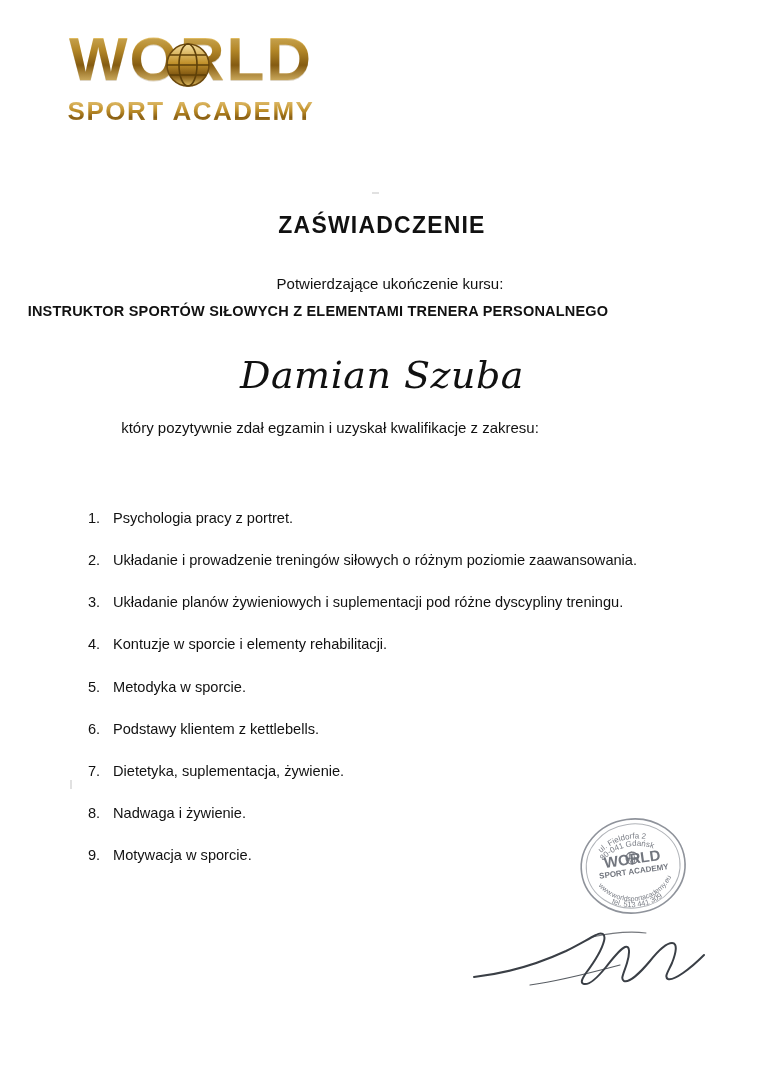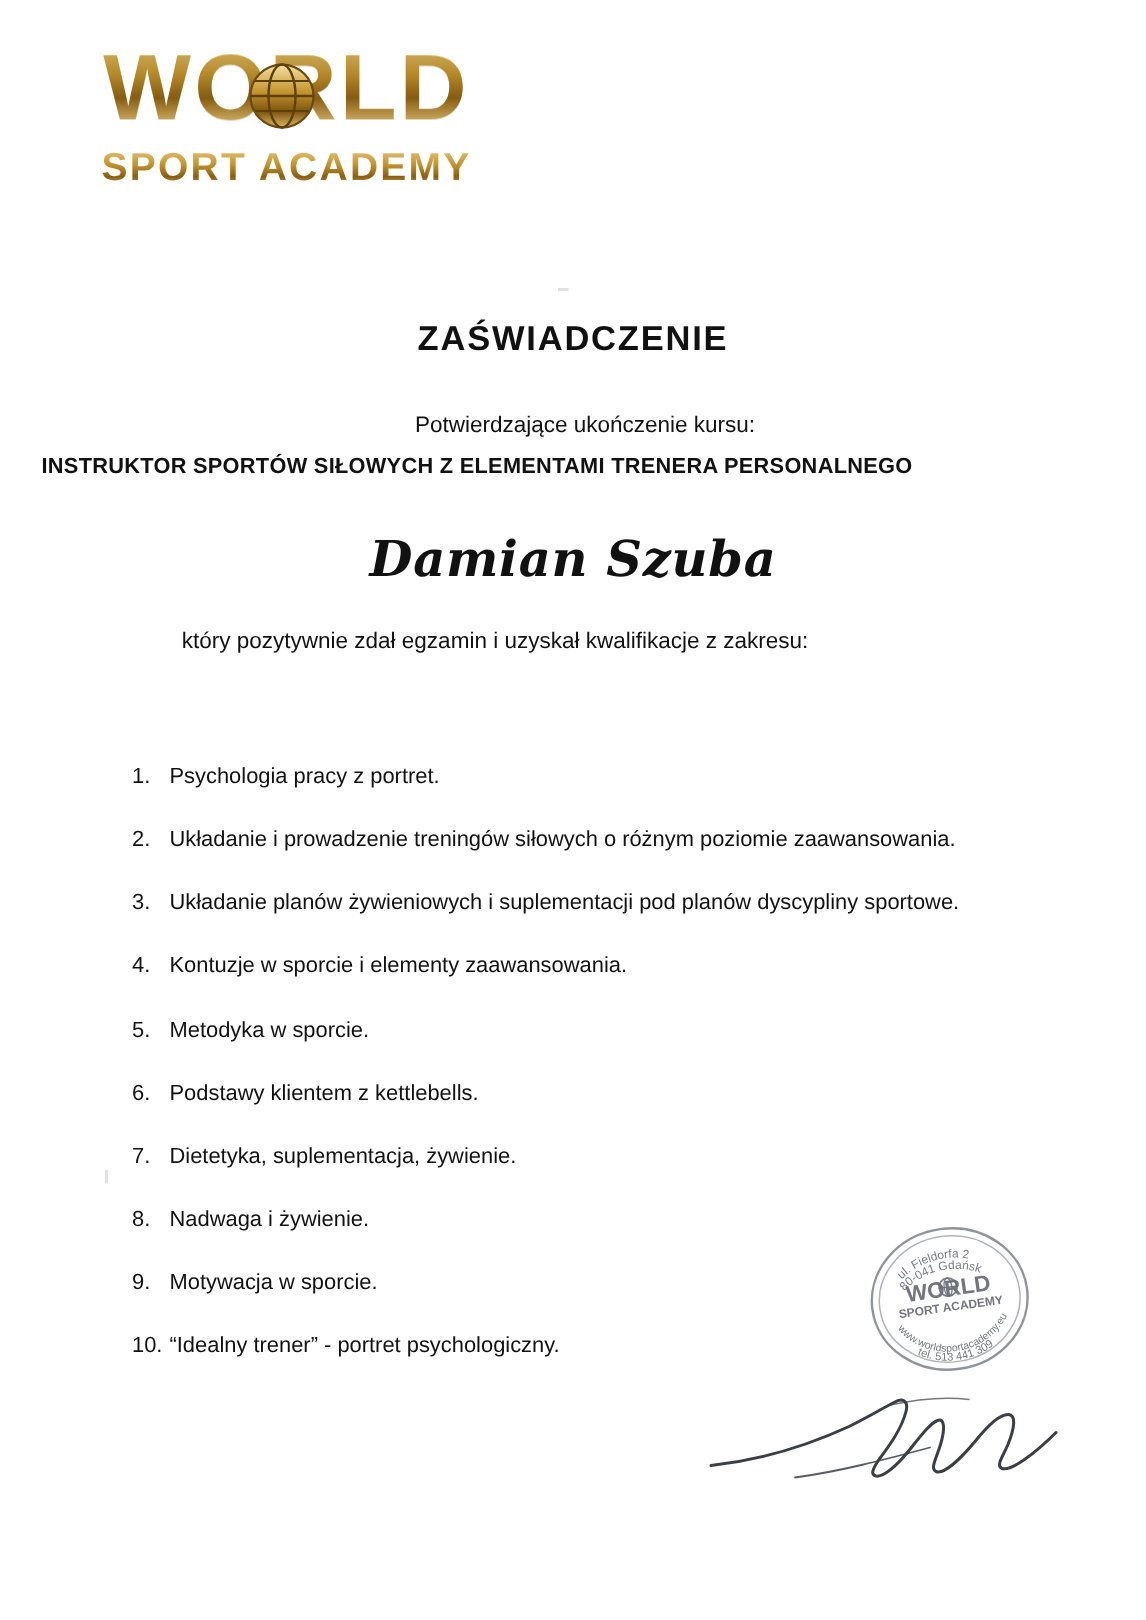--- a/index.html
+++ b/index.html
@@ -85,22 +85,22 @@
     letter-spacing: 0.2px;
   }
   .recipient {
     position: absolute;
     top: 353px;
     left: 0;
     width: 764px;
     text-align: center;
     font-family: "DejaVu Serif", serif;
     font-style: italic;
-    font-weight: bold;
-    font-size: 33px;
+    font-weight: normal;
+    font-size: 38px;
     letter-spacing: 0.5px;
   }
   .statement {
     position: absolute;
     top: 419px;
     left: 0;
     width: 660px;
     text-align: center;
     font-size: 15px;
   }
@@ -192,49 +192,45 @@
   <div class="skill-item">
     <span class="skill-num">1.</span>
     <span class="skill-text">Psychologia pracy z portret.</span>
   </div>
   <div class="skill-item">
     <span class="skill-num">2.</span>
     <span class="skill-text">Układanie i prowadzenie  treningów siłowych o różnym poziomie zaawansowania.</span>
   </div>
   <div class="skill-item">
     <span class="skill-num">3.</span>
-    <span class="skill-text">Układanie planów żywieniowych i suplementacji pod planów dyscypliny sportowe.</span>
+    <span class="skill-text">Układanie planów żywieniowych i suplementacji pod różne dyscypliny treningu.</span>
   </div>
   <div class="skill-item">
     <span class="skill-num">4.</span>
-    <span class="skill-text">Kontuzje w sporcie i elementy zaawansowania.</span>
+    <span class="skill-text">Kontuzje w sporcie i elementy rehabilitacji.</span>
   </div>
   <div class="skill-item">
     <span class="skill-num">5.</span>
     <span class="skill-text">Metodyka w sporcie.</span>
   </div>
   <div class="skill-item">
     <span class="skill-num">6.</span>
     <span class="skill-text">Podstawy klientem z kettlebells.</span>
   </div>
   <div class="skill-item">
     <span class="skill-num">7.</span>
     <span class="skill-text">Dietetyka, suplementacja, żywienie.</span>
   </div>
   <div class="skill-item">
     <span class="skill-num">8.</span>
     <span class="skill-text">Nadwaga i żywienie.</span>
   </div>
   <div class="skill-item">
     <span class="skill-num">9.</span>
     <span class="skill-text">Motywacja w sporcie.</span>
-  </div>
-  <div class="skill-item">
-    <span class="skill-num">10.</span>
-    <span class="skill-text">“Idealny trener” - portret psychologiczny.</span>
   </div>
 </div>
 
 <div class="stamp">
   <svg viewBox="0 0 130 118" width="130" height="118" aria-hidden="true">
     <defs>
       <path id="arcTop" d="M 18 70 A 48 44 0 0 1 112 66"></path>
       <path id="arcTop2" d="M 22 74 A 44 40 0 0 1 108 70"></path>
       <path id="arcBot" d="M 17 58 A 48 44 0 0 0 113 56"></path>
       <path id="arcBot2" d="M 23 58 A 42 38 0 0 0 107 56"></path>

